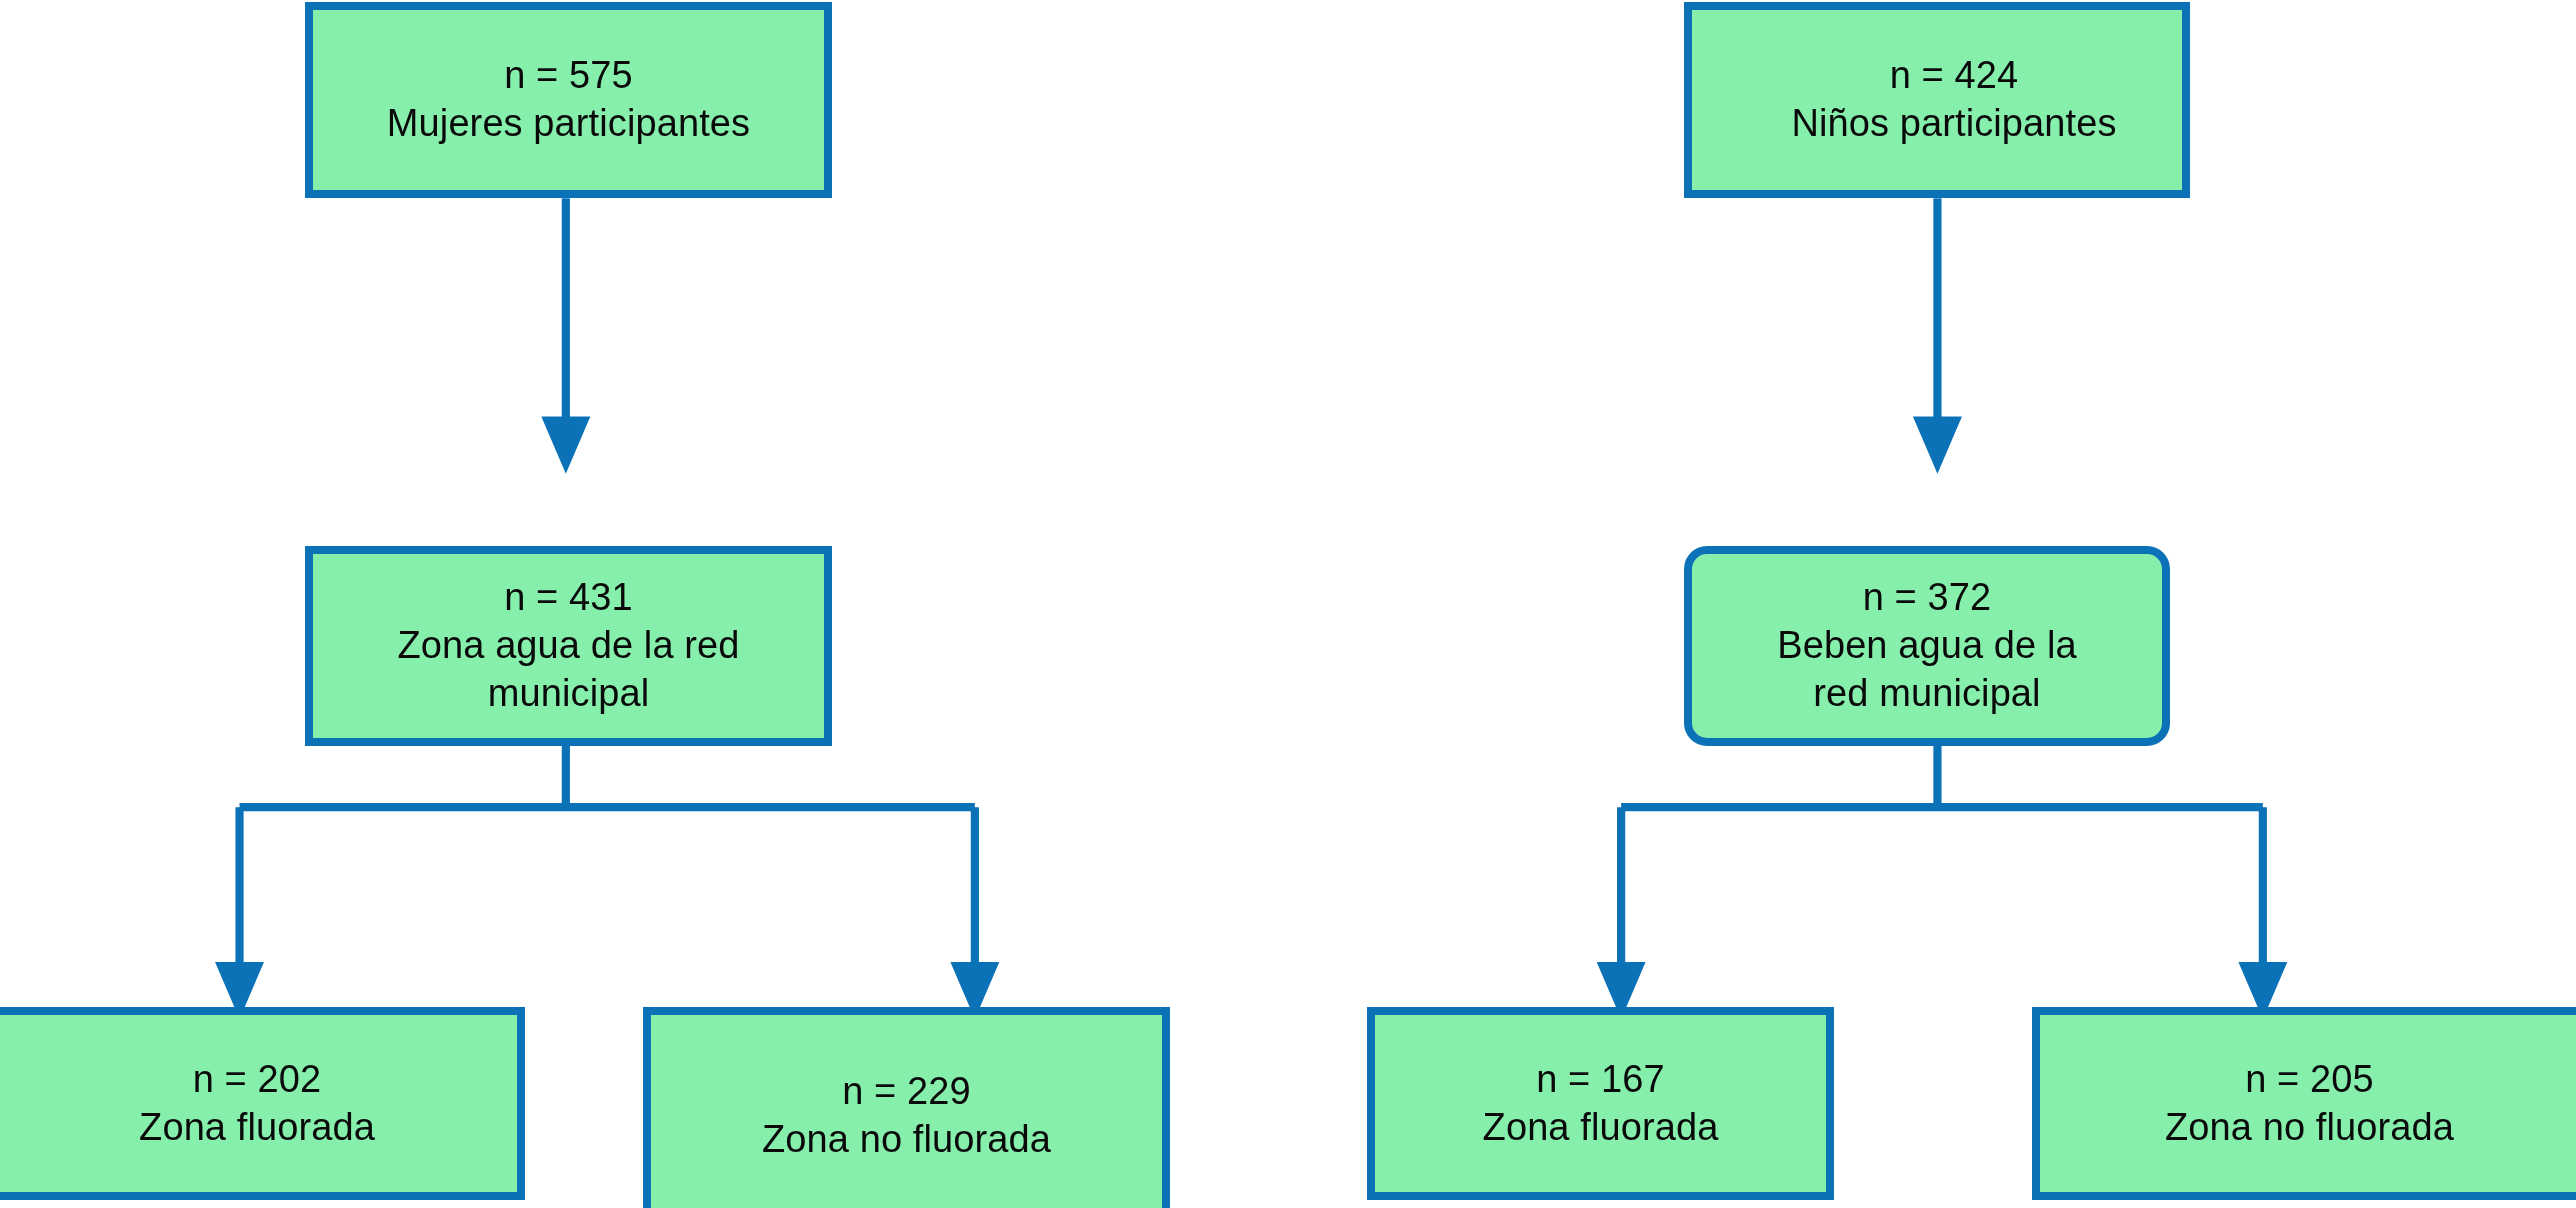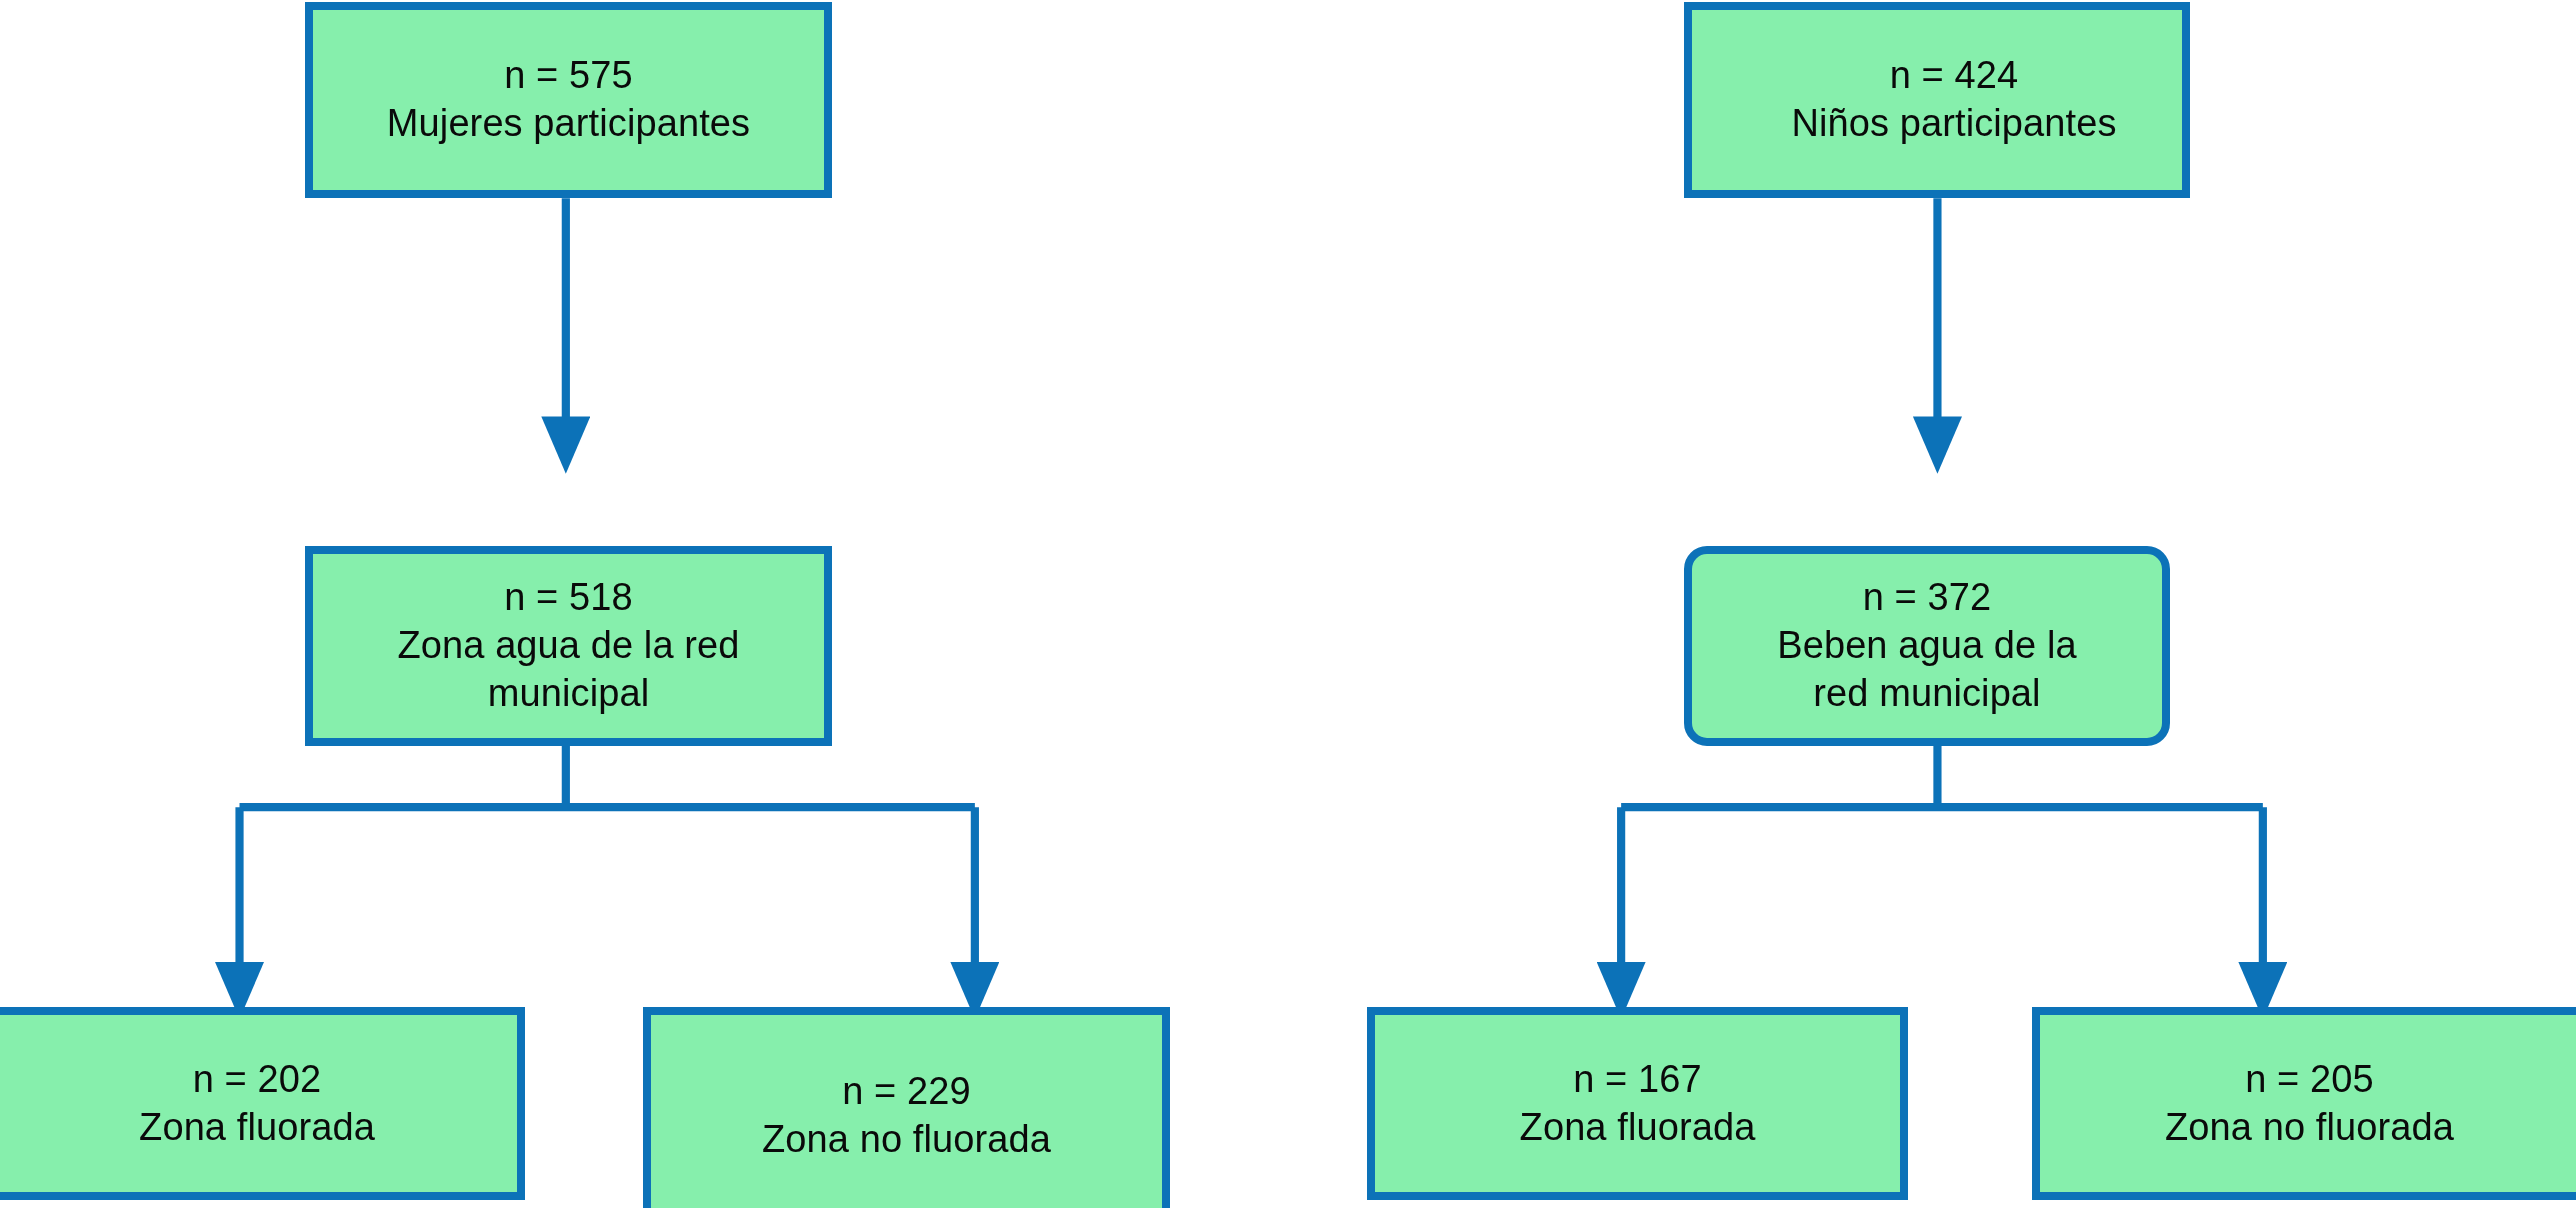--- a/index.html
+++ b/index.html
@@ -75,21 +75,21 @@
       <path d="M 2489,888 L 2489,1060" stroke="#0C72B8" stroke-width="9" fill="none" marker-end="url(#arrowhead)"></path>
     </g>
   </svg>
 
   <div class="node-box" style="left:305px; top:1.8px; width:527px; height:196px;">
     <div class="node-line">n = 575</div>
     <div class="node-line">Mujeres participantes</div>
   </div>
 
   <div class="node-box" style="left:305px; top:546px; width:527px; height:200px;">
-    <div class="node-line">n = 518</div>
+    <div class="node-line">n = 431</div>
     <div class="node-line">Zona agua de la red</div>
     <div class="node-line">municipal</div>
   </div>
 
   <div class="node-box" style="left:-11px; top:1007px; width:536px; height:193px;">
     <div class="node-line">n = 202</div>
     <div class="node-line">Zona fluorada</div>
   </div>
 
   <div class="node-box" style="left:643px; top:1007px; width:527px; height:217px;">
@@ -101,21 +101,21 @@
     <div class="node-line">n = 424</div>
     <div class="node-line">Niños participantes</div>
   </div>
 
   <div class="node-box" style="left:1684px; top:546px; width:486px; height:200px;border-radius:23px;">
     <div class="node-line">n = 372</div>
     <div class="node-line">Beben agua de la</div>
     <div class="node-line">red municipal</div>
   </div>
 
-  <div class="node-box" style="left:1367px; top:1007px; width:541px; height:193px;">
+  <div class="node-box" style="left:1367px; top:1007px; width:467px; height:193px;">
     <div class="node-line">n = 167</div>
     <div class="node-line">Zona fluorada</div>
   </div>
 
   <div class="node-box" style="left:2032px; top:1007px; width:555px; height:193px;">
     <div class="node-line">n = 205</div>
     <div class="node-line">Zona no fluorada</div>
   </div>
 
 </div>

